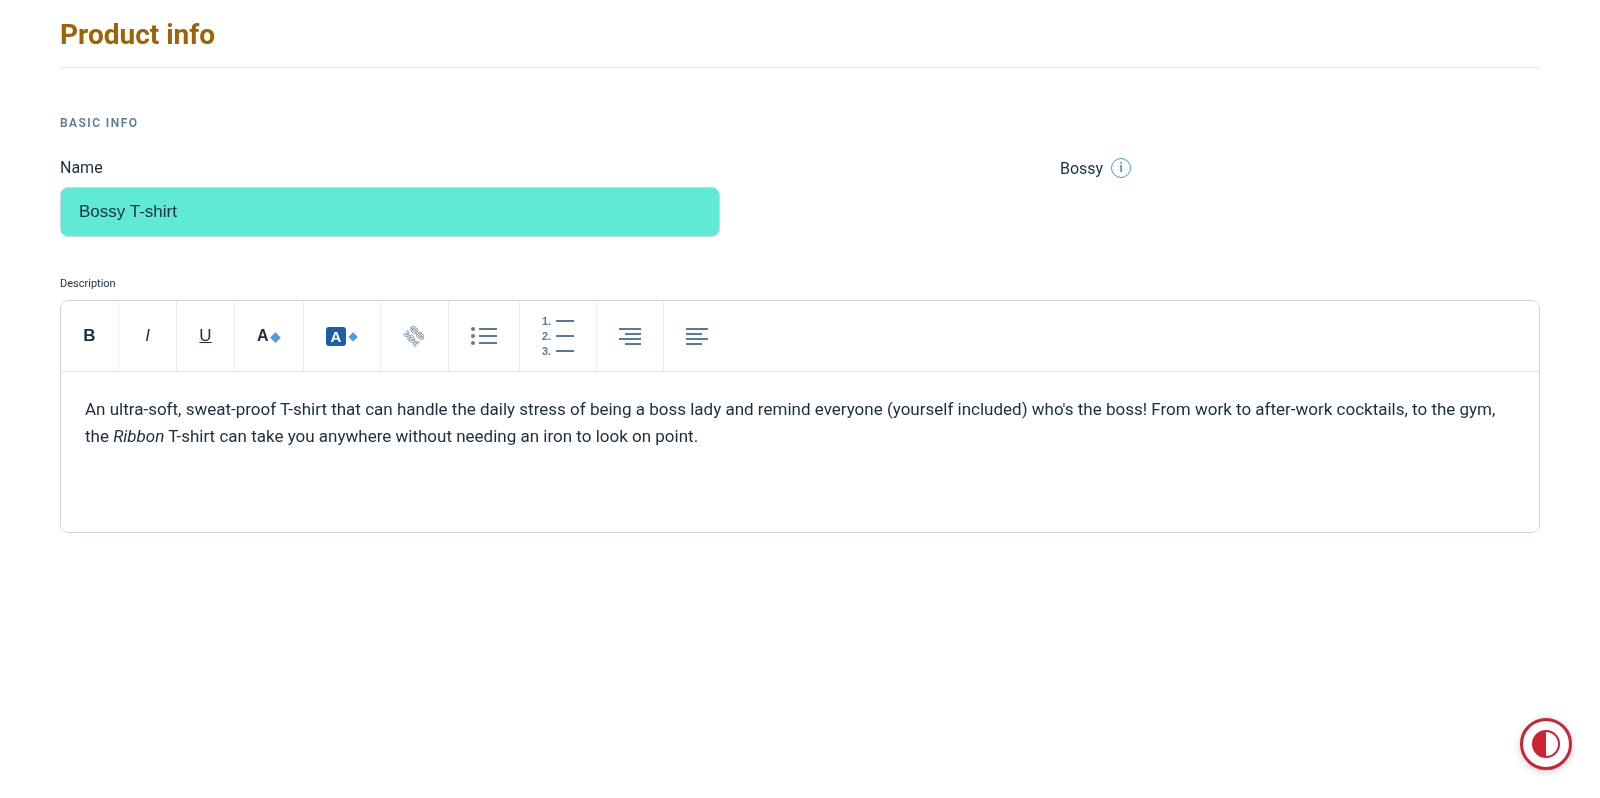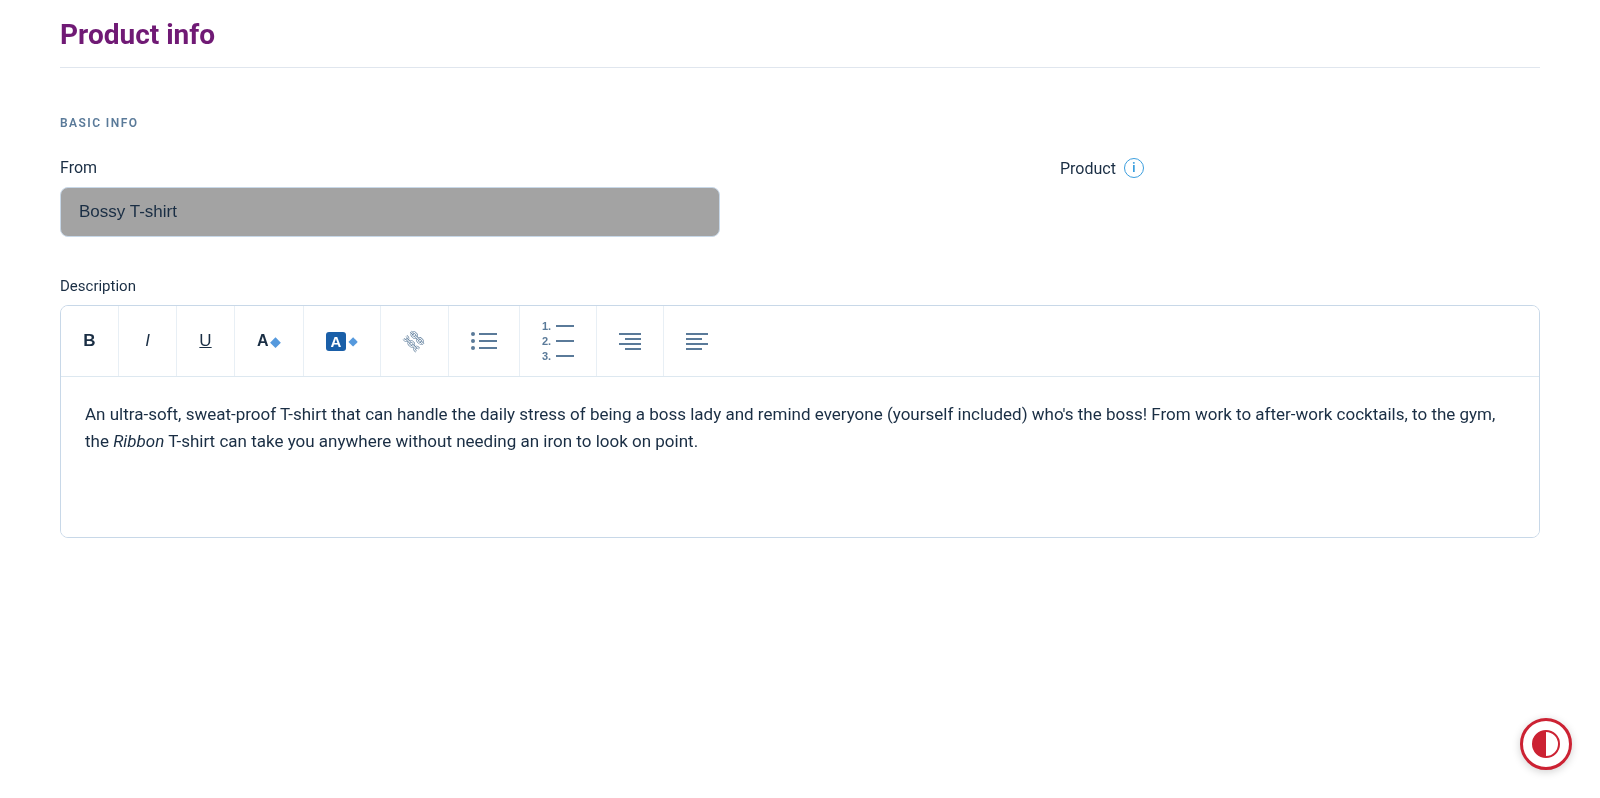--- a/index.html
+++ b/index.html
@@ -17,21 +17,21 @@
       position: relative;
     }
 
     .page-container {
       padding: 0 60px 60px 60px;
     }
 
     .page-title {
       font-size: 28px;
       font-weight: 700;
-      color: #701a75;
+      color: #a16207;
       padding: 18px 0 16px 0;
       border-bottom: 1px solid #e0e6ee;
       margin-bottom: 48px;
     }
 
     .section-label {
       font-size: 12px;
       font-weight: 600;
       letter-spacing: 0.12em;
       color: #5a7a99;
@@ -69,30 +69,30 @@
     }
 
     .text-input {
       width: 100%;
       padding: 14px 18px;
       font-size: 17px;
       color: #1a2e44;
       border: 1.5px solid #c8d8e8;
       border-radius: 8px;
       outline: none;
-      background: #a3a3a3;
+      background: #5eead4;
       transition: border-color 0.2s;
     }
 
     .description-section {
       margin-top: 0;
     }
 
     .description-label {
-      font-size: 15px;
+      font-size: 11px;
       color: #1a2e44;
       margin-bottom: 10px;
     }
 
     .editor-container {
       border: 1.5px solid #c8d8e8;
       border-radius: 8px;
       overflow: hidden;
     }
 
@@ -210,27 +210,27 @@
 </head>
 <body>
 
 <div class="page-container">
   <h1 class="page-title">Product info</h1>
 
   <div class="section-label">BASIC INFO</div>
 
   <div class="fields-top-row">
     <div class="name-col form-field">
-      <label class="field-label">From</label>
+      <label class="field-label">Name</label>
       <input type="text" class="text-input" value="Bossy T-shirt" style="">
     </div>
 
     <div class="ribbon-col form-field">
       <label class="field-label">
-        <span>Product</span>
+        <span>Bossy</span>
         <span class="info-icon">i</span>
       </label>
     </div>
   </div>
 
   <div class="description-section">
     <div class="description-label">Description</div>
 
     <div class="editor-container">
 

